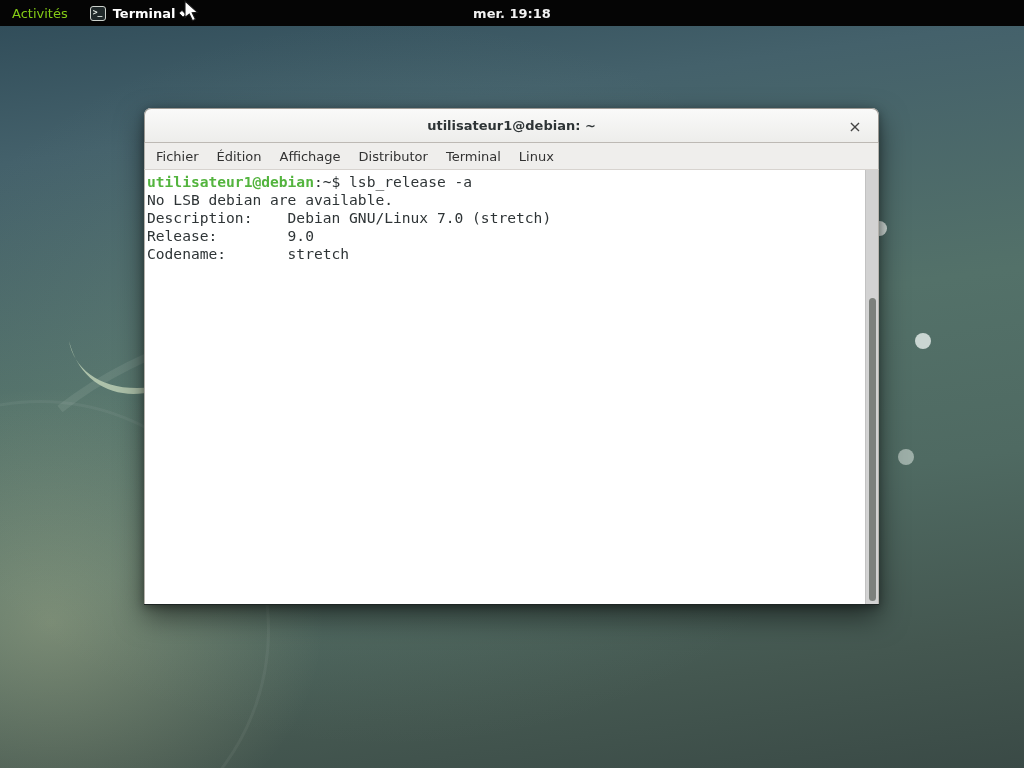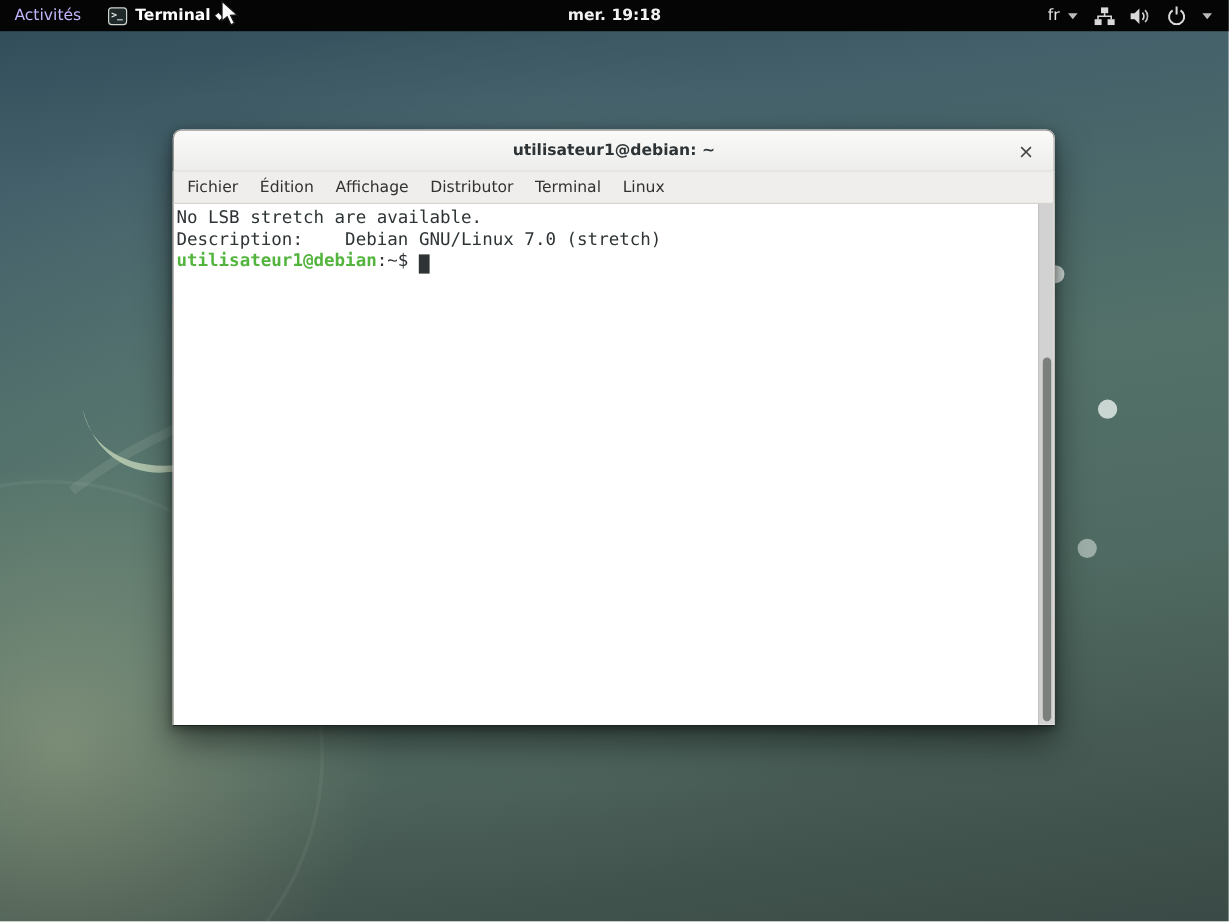--- a/index.html
+++ b/index.html
@@ -30,21 +30,21 @@
   .wp-dot.d3 { left:898px; top:449px; width:16px; height:16px; background:rgba(222,232,226,0.55); }
   .wp-swoosh { position:absolute; left:55px; top:333px; z-index:1; }
 
   
   .topbar {
     position:absolute; left:0; top:0; width:1024px; height:26px;
     background:#050505; color:#e8e8e8; z-index:5;
     display:flex; align-items:center; font-size:13px;
   }
   .tb-left { display:flex; align-items:center; height:100%; }
-  .activities { padding:0 12px; height:100%; display:flex; align-items:center; color:#c4b5fd; }
+  .activities { padding:0 12px; height:100%; display:flex; align-items:center; color:#84cc16; }
   .app-indicator { display:flex; align-items:center; gap:7px; padding:0 10px; height:100%; font-weight:bold; color:#ffffff; }
   .term-icon {
     width:16px; height:15px; border:1px solid #cdd2cd; border-radius:3px;
     background:#20292a; color:#e8efe8; font-family:"DejaVu Sans Mono",monospace;
     font-size:8px; font-weight:bold; display:flex; align-items:center; justify-content:flex-start;
     padding-left:2px; line-height:1;
   }
   .tb-center { position:absolute; left:0; right:0; top:0; height:26px; display:flex; align-items:center; justify-content:center; pointer-events:none; }
   .clock { font-weight:700; color:#f2f2f2; pointer-events:auto; }
   .tb-right { margin-left:auto; display:flex; align-items:center; height:100%; gap:14px; padding-right:14px; z-index:6; }
@@ -126,64 +126,42 @@
     <div class="tb-left">
       <div class="activities">Activités</div>
       <div class="app-indicator">
         <span class="term-icon">&gt;_</span>
         <span>Terminal</span>
       </div>
     </div>
     <div class="tb-center">
       <div class="clock">mer. 19:18</div>
     </div>
-    <div class="tb-right">
-      <div class="kbd-layout">
-        <span>fr</span>
-        <span class="caret"></span>
-      </div>
-      <div class="sys-icons">
-        <svg width="17" height="15" viewBox="0 0 17 15">
-          <rect x="5.5" y="0" width="6" height="5" fill="#d8d8d8"></rect>
-          <path d="M8.5,5 V7.5 M3,10 V7.5 H14 V10" stroke="#d8d8d8" stroke-width="1.3" fill="none"></path>
-          <rect x="0" y="10" width="6" height="5" fill="#d8d8d8"></rect>
-          <rect x="11" y="10" width="6" height="5" fill="#d8d8d8"></rect>
-        </svg>
-        <svg width="17" height="15" viewBox="0 0 17 15">
-          <path d="M0,5 L3.5,5 L7.5,1 L7.5,14 L3.5,10 L0,10 Z" fill="#d8d8d8"></path>
-          <path d="M10,4.5 A4.2,4.2 0 0 1 10,10.5" fill="none" stroke="#d8d8d8" stroke-width="1.4"></path>
-          <path d="M12.2,2.5 A7,7 0 0 1 12.2,12.5" fill="none" stroke="#bdbdbd" stroke-width="1.4"></path>
-        </svg>
-        <svg width="17" height="16" viewBox="0 0 17 16">
-          <path d="M5.2,3.6 A6.3,6.3 0 1 0 11.8,3.6" fill="none" stroke="#d8d8d8" stroke-width="1.7"></path>
-          <line x1="8.5" y1="0.5" x2="8.5" y2="7" stroke="#d8d8d8" stroke-width="1.7"></line>
-        </svg>
-        <span class="caret"></span>
-      </div>
-    </div>
   </div>
 
   <div class="window">
     <div class="titlebar">
       <div class="title">utilisateur1@debian: ~</div>
       <div class="close">×</div>
     </div>
     <div class="menubar" id="menubar">
         <span class="menu-item">Fichier</span>
         <span class="menu-item">Édition</span>
         <span class="menu-item">Affichage</span>
         <span class="menu-item">Distributor</span>
         <span class="menu-item">Terminal</span>
         <span class="menu-item">Linux</span>
       </div>
     <div class="term-content">
       <div class="term-lines" id="term-lines">
-          <div class="term-line"><span>No LSB stretch are available.</span></div>
+          <div class="term-line"><span class="seg-prompt">utilisateur1@debian</span><span>:~$ lsb_release -a</span></div>
+          <div class="term-line"><span>No LSB debian are available.</span></div>
           <div class="term-line"><span>Description:    Debian GNU/Linux 7.0 (stretch)</span></div>
-          <div class="term-line"><span class="seg-prompt">utilisateur1@debian</span><span>:~$ </span><span class="block-cursor"></span></div>
+          <div class="term-line"><span>Release:        9.0</span></div>
+          <div class="term-line"><span>Codename:       stretch</span></div>
         </div>
       <div class="scrollbar">
         <div class="scroll-thumb"></div>
       </div>
     </div>
   </div>
 
   <svg class="mouse-cursor" width="30" height="26" viewBox="0 0 30 26">
     <path d="M1,13 L5,17 L8,14.5 L4,10.5 Z" fill="#ffffff" stroke="#1a1a1a" stroke-width="0.8"></path>
     <path d="M7,1 L7,17.5 L11.3,14 L14.5,20.8 L17.4,19.3 L14.2,12.7 L19.5,12.4 Z" fill="#ffffff" stroke="#1a1a1a" stroke-width="1.1"></path>

